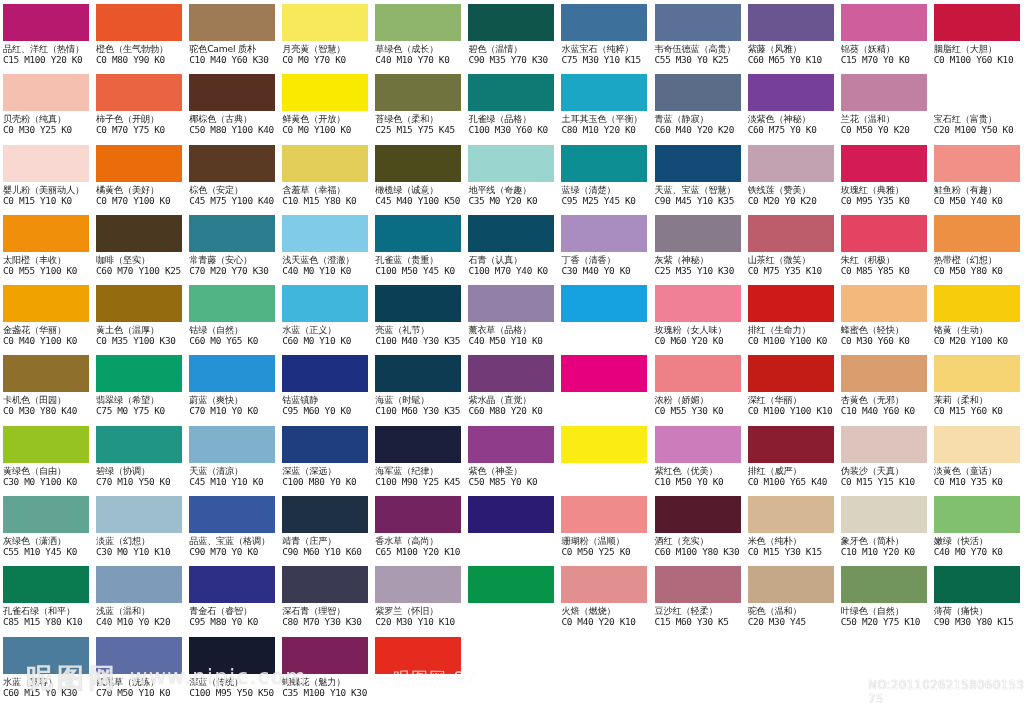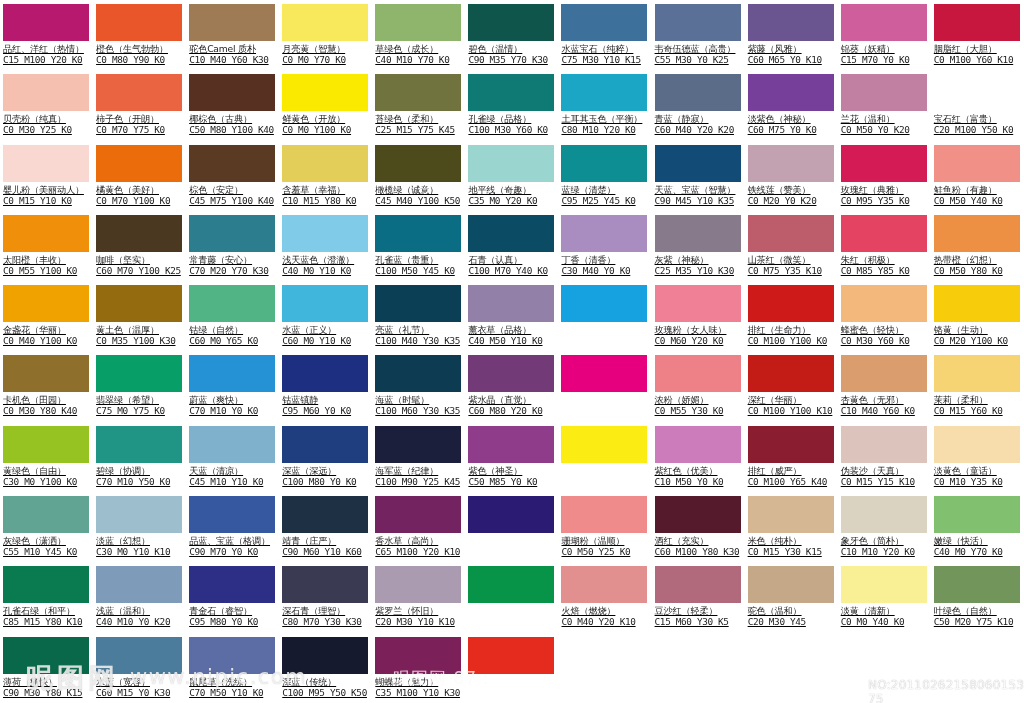--- a/index.html
+++ b/index.html
@@ -16,21 +16,20 @@
     width: 1024px;
     height: 703px;
     background: #ffffff;
   }
   .swatch-grid {
     display: grid;
     grid-template-columns: repeat(11, 93.09px);
     grid-template-rows: repeat(10, 70.3px);
     width: 1024px;
     height: 608px;
-    text-decoration: underline;
   }
   .swatch-cell {
     position: relative;
     padding: 4px 3px 0 3px;
     overflow: hidden;
   }
   .swatch-chip {
     width: 86px;
     height: 37px;
     display: block;
@@ -761,27 +760,20 @@
         <div class="swatch-text">
           <span class="swatch-name">豆沙红（轻柔）</span>
           <span class="swatch-code">C15 M60 Y30 K5</span>
         </div>
       </div>
       <div class="swatch-cell">
         <span class="swatch-chip" style="background: rgb(197, 168, 135);"></span>
         <div class="swatch-text">
           <span class="swatch-name">驼色（温和）</span>
           <span class="swatch-code">C20 M30 Y45</span>
-        </div>
-      </div>
-      <div class="swatch-cell">
-        <span class="swatch-chip" style="background: rgb(249, 239, 148);"></span>
-        <div class="swatch-text">
-          <span class="swatch-name">淡黄（清新）</span>
-          <span class="swatch-code">C0 M0 Y40 K0</span>
         </div>
       </div>
       <div class="swatch-cell">
         <span class="swatch-chip" style="background: rgb(114, 149, 91);"></span>
         <div class="swatch-text">
           <span class="swatch-name">叶绿色（自然）</span>
           <span class="swatch-code">C50 M20 Y75 K10</span>
         </div>
       </div>
       <div class="swatch-cell">

